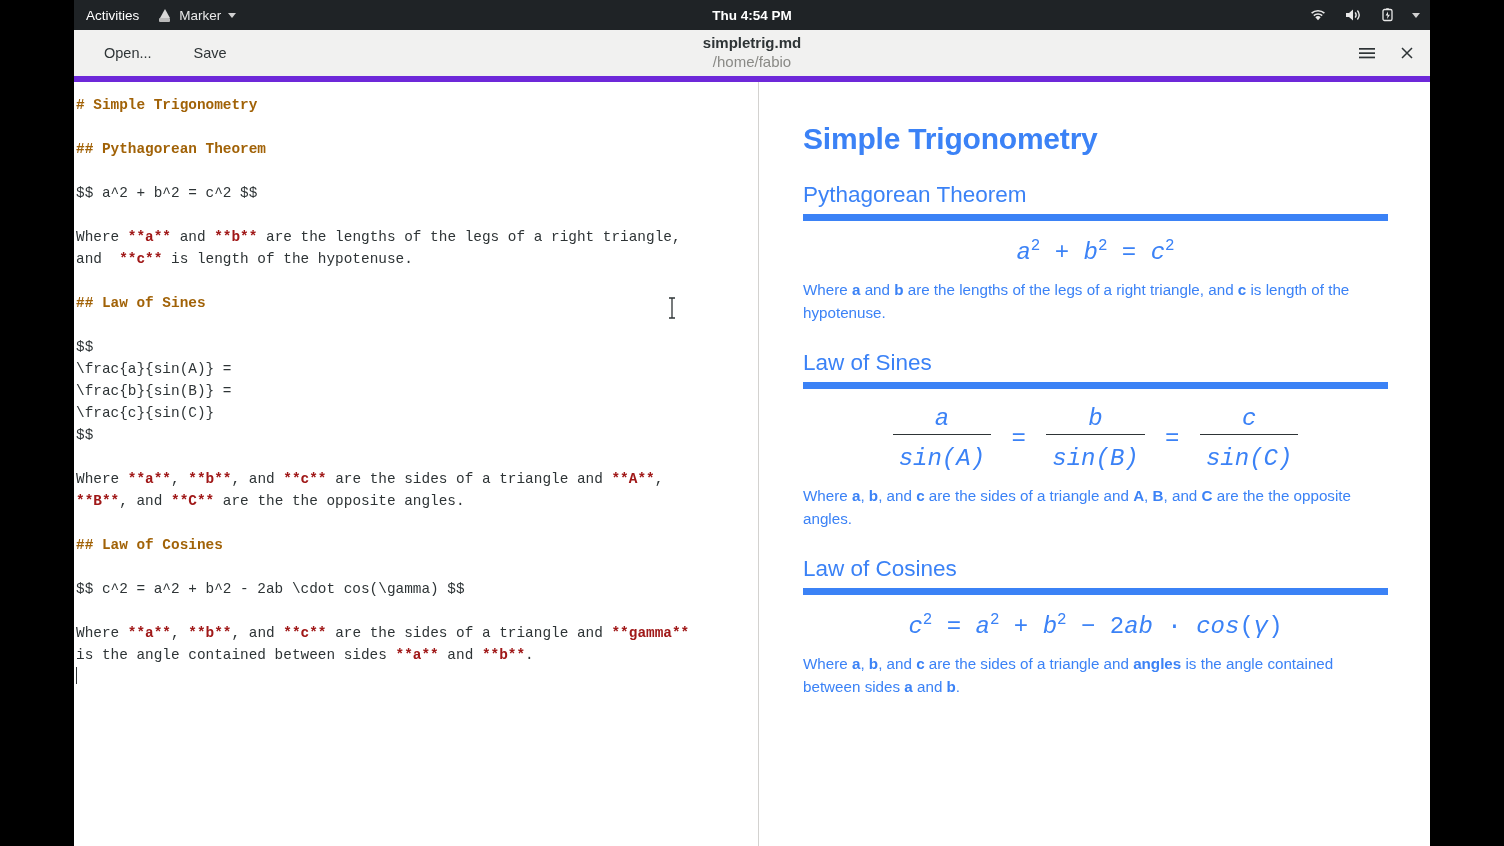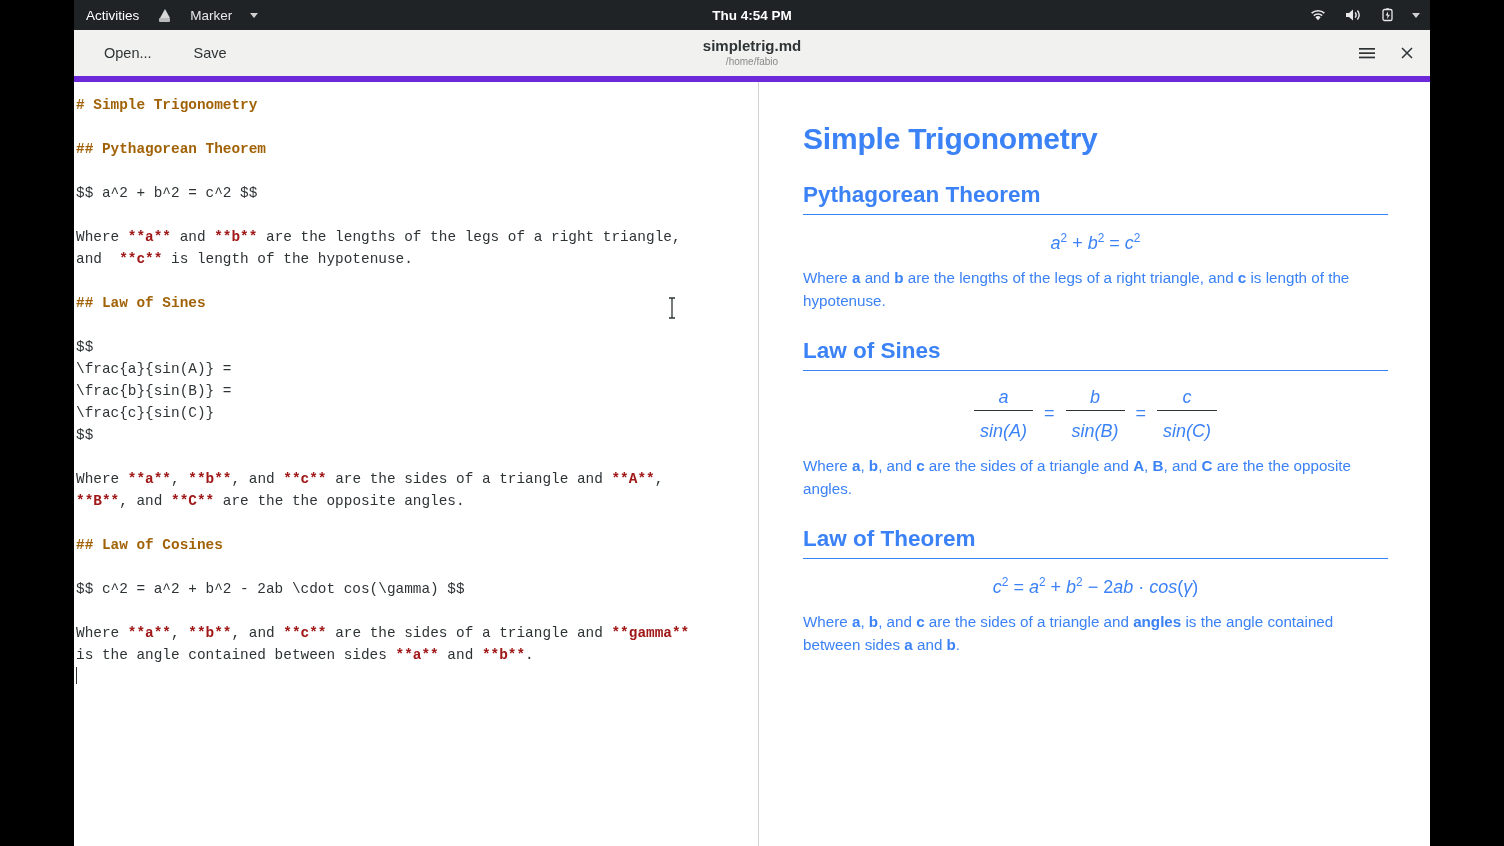--- a/index.html
+++ b/index.html
@@ -38,21 +38,21 @@
     padding-left: 12px;
   }
   #topbar .activities {
     font-size: 13.5px;
     color: #ffffff;
     cursor: pointer;
   }
   #topbar .appmenu {
     display: flex;
     align-items: center;
-    gap: 18px;
+    gap: 7px;
     cursor: pointer;
   }
   .app-icon {
     width: 15px; height: 15px;
     position: relative;
     display: inline-block;
   }
   .app-icon .marker-shape {
     position: absolute;
     left: 3px; top: 1px;
@@ -128,21 +128,21 @@
     text-align: center;
     pointer-events: none;
   }
   .hb-title {
     font-size: 15px;
     font-weight: bold;
     color: #2e3436;
     line-height: 1.25;
   }
   .hb-subtitle {
-    font-size: 10px;
+    font-size: 15px;
     color: #8a8a86;
     line-height: 1.25;
   }
   .hb-right {
     position: absolute;
     right: 12px;
     display: flex;
     align-items: center;
     gap: 18px;
   }
@@ -203,35 +203,35 @@
   }
   #preview h1 {
     font-size: 30px;
     margin: 14px 0 14px 0;
     font-weight: bold;
     letter-spacing: -0.2px;
   }
   #preview h2 {
     font-size: 22.5px;
     margin: 26px 0 4px 0;
-    font-weight: bold;
+    font-weight: normal;
     padding-bottom: 6px;
-    border-bottom: 1px solid #3b82f6;
+    border-bottom: 7px solid #3b82f6;
   }
   #preview p {
     font-size: 15.2px;
     line-height: 23px;
     margin: 12px 0 0 0;
   }
   #preview p b { font-weight: bold; }
   .math-block {
     text-align: center;
     margin: 16px 0 6px 0;
-    font-family: Liberation Sans, sans-serif;
-    font-size: 18px;
+    font-family: Liberation Mono, monospace;
+    font-size: 24px;
   }
   .mi { font-style: italic; }
   .sup { font-size: 0.66em; vertical-align: super; }
   .frac {
     display: inline-block;
     vertical-align: middle;
     text-align: center;
     margin: 0 6px;
   }
   .frac .num {
@@ -359,21 +359,21 @@
           <span class="frac"><span class="num mi">a</span><span class="den mi">sin(A)</span></span>
           =
           <span class="frac"><span class="num mi">b</span><span class="den mi">sin(B)</span></span>
           =
           <span class="frac"><span class="num mi">c</span><span class="den mi">sin(C)</span></span>
         </div>
         <p>
           <span>Where </span><b>a</b><span>, </span><b>b</b><span>, and </span><b>c</b><span> are the sides of a triangle and </span><b>A</b><span>, </span><b>B</b><span>, and </span><b>C</b><span> are the the opposite angles.</span>
         </p>
 
-        <h2>Law of Theorem</h2>
+        <h2>Law of Cosines</h2>
         <div class="math-block">
           <span class="mi">c</span><span class="sup">2</span> = <span class="mi">a</span><span class="sup">2</span> + <span class="mi">b</span><span class="sup">2</span> − 2<span class="mi">ab</span> · <span class="mi">cos</span>(<span class="mi">γ</span>)
         </div>
         <p>
           <span>Where </span><b>a</b><span>, </span><b>b</b><span>, and </span><b>c</b><span> are the sides of a triangle and </span><b>angles</b><span> is the angle contained between sides </span><b>a</b><span> and </span><b>b</b><span>.</span>
         </p>
       </div>
 
     </div>
   </div>

